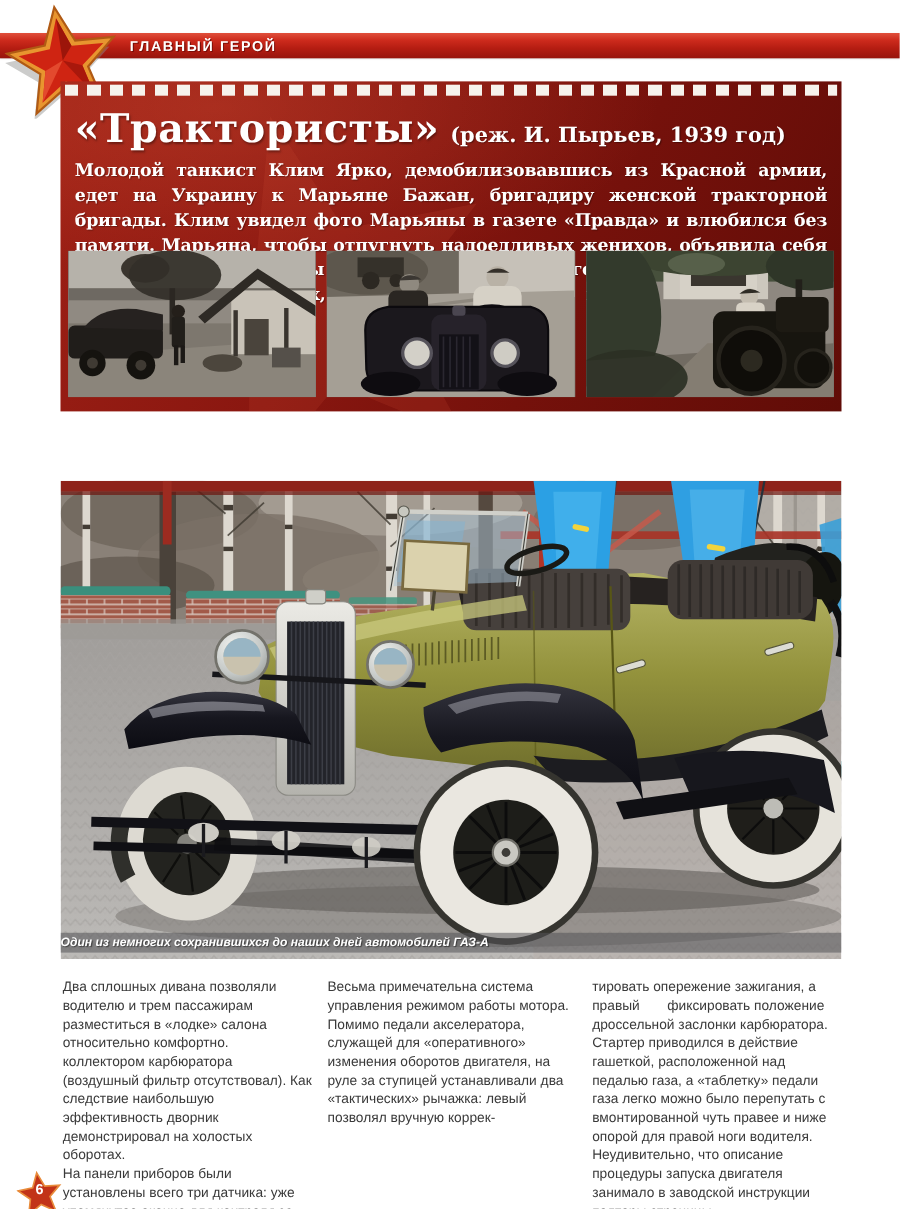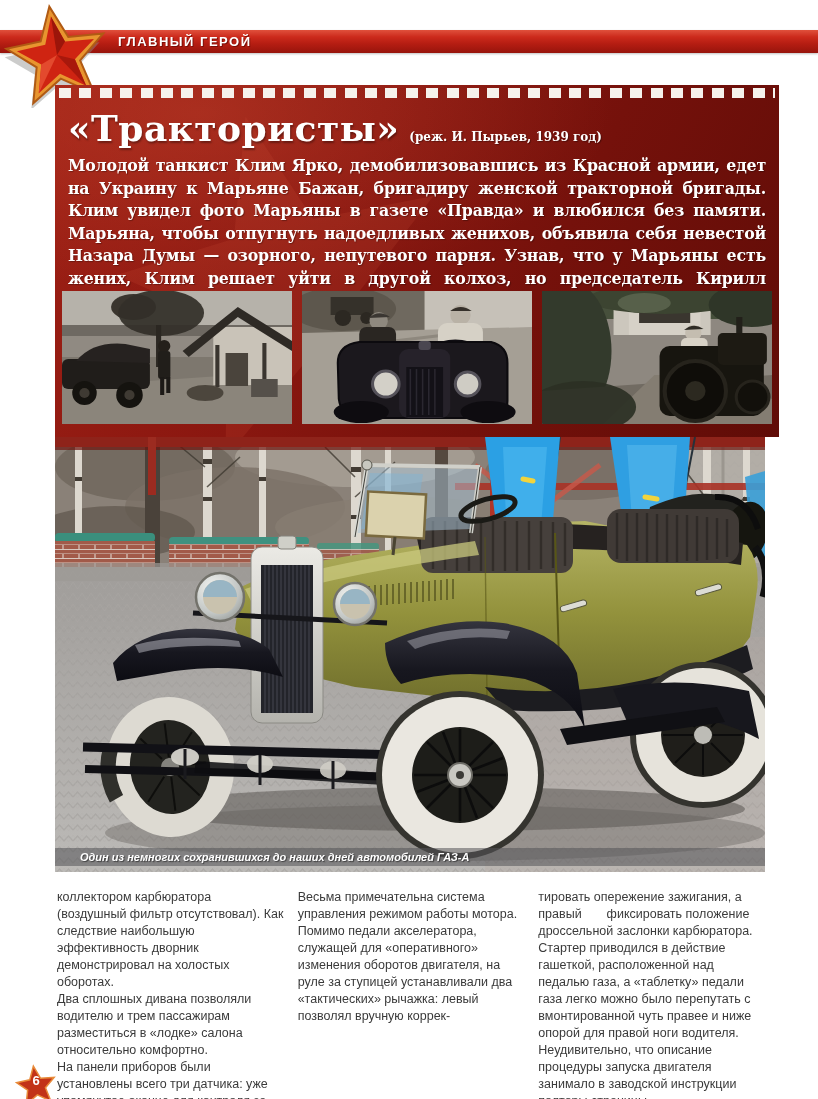--- a/index.html
+++ b/index.html
@@ -9,51 +9,51 @@
   
   .ribbon{position:absolute;left:0;top:30px;width:818px;height:23px;
     background:linear-gradient(180deg,#e0503c 0%,#cc2a1c 30%,#b51d12 60%,#97140c 100%);
     box-shadow:0 1px 2px rgba(0,0,0,.25);text-align:center;}
   .ribbon-label{position:absolute;left:118px;top:0;line-height:23px;color:#fff;
     font-weight:bold;font-size:13px;letter-spacing:1.5px;
     text-shadow:1px 1px 0 #7a0e08;}
   .star-logo{position:absolute;left:4px;top:2px;width:106px;height:106px;}
 
   
-  .feature{position:absolute;left:55px;top:85px;width:710px;height:352px;
+  .feature{position:absolute;left:55px;top:74px;width:710px;height:300px;
     background:
       radial-gradient(95% 85% at 20% 8%,rgba(255,120,80,.20),rgba(255,120,80,0) 60%),
       linear-gradient(116deg,#9e2015 0%,#8a1710 38%,#75110b 65%,#600c07 100%);
-    overflow:hidden;padding-left:14px;}
+    overflow:hidden;}
   .watermark{position:absolute;left:60px;top:20px;width:340px;height:340px;opacity:.16;
     pointer-events:none;}
   .filmstrip{position:absolute;left:4px;right:4px;top:3px;height:10px;
     background:repeating-linear-gradient(90deg,#f6f2ec 0 12px,rgba(0,0,0,0) 12px 20.4px);}
   .title-row{position:absolute;left:13px;right:13px;top:22px;display:flex;
     align-items:baseline;white-space:nowrap;}
   .film-title{font-family:"DejaVu Serif",serif;font-weight:bold;font-size:36px;
     color:#fff;letter-spacing:.5px;text-shadow:1px 2px 2px rgba(0,0,0,.35);}
-  .film-director{font-family:"DejaVu Serif",serif;font-weight:bold;font-size:12px;
+  .film-director{font-family:"DejaVu Serif",serif;font-weight:bold;font-size:19px;
     color:#fff;margin-left:10px;text-shadow:1px 1px 1px rgba(0,0,0,.35);}
   .synopsis{position:absolute;left:13px;right:13px;top:70px;height:138px;overflow:hidden;
     font-family:"DejaVu Serif",serif;font-weight:bold;font-size:15.8px;line-height:22.6px;
     color:#fff;text-align:justify;letter-spacing:-.2px;
     text-shadow:1px 1px 1px rgba(0,0,0,.3);margin:0;}
   .stills{position:absolute;left:7px;right:7px;bottom:13px;height:133px;
     display:flex;gap:10px;}
   .still{flex:1 1 0;background:#7b766e;overflow:hidden;box-shadow:0 0 0 1px rgba(0,0,0,.25) inset;}
   .still svg{display:block;width:100%;height:100%;}
 
   
   .photo{position:absolute;left:55px;top:437px;width:710px;height:435px;overflow:hidden;}
   .photo svg{display:block;width:710px;height:435px;}
   .caption-bar{position:absolute;left:0;right:0;bottom:6px;height:18px;
     background:rgba(84,84,88,.55);}
   .caption{font-size:11px;font-weight:bold;font-style:italic;color:#fff;
-    line-height:18px;padding-left:25px;text-shadow:1px 1px 1px rgba(0,0,0,.5);}
+    line-height:18px;padding-left:0;text-shadow:1px 1px 1px rgba(0,0,0,.5);}
 
   
   .columns{position:absolute;left:57px;top:889px;width:708px;display:flex;gap:14px;}
   .col{flex:1 1 0;font-size:12.5px;line-height:17px;color:#3a3a3a;}
   .col p{margin:0;}
 
   
   .page-num{position:absolute;left:15px;top:1064px;width:42px;height:42px;}
   .page-num .num{position:absolute;left:0;top:9px;width:42px;text-align:center;
     color:#fff;font-weight:bold;font-size:13px;}
@@ -429,22 +429,22 @@
       <ellipse cx="433" cy="72" rx="28" ry="10" fill="none" stroke="#1a1a16" stroke-width="5" transform="rotate(-16 433 72)"></ellipse>
     </g>
   </svg>
   <div class="caption-bar">
     <div class="caption">Один из немногих сохранившихся до наших дней автомобилей ГАЗ-А</div>
   </div>
 </div>
 
 <div class="columns">
   <div class="col">
+    <p>Два сплошных дивана позволяли водителю и трем пассажирам разместиться в «лодке» салона относительно комфортно.</p>
     <p>коллектором карбюратора (воздушный фильтр отсутствовал). Как следствие наибольшую эффективность дворник демонстрировал на холостых оборотах.</p>
-    <p>Два сплошных дивана позволяли водителю и трем пассажирам разместиться в «лодке» салона относительно комфортно.</p>
     <p>На панели приборов были установлены всего три датчика: уже упомянутое оконце для контроля за уровнем топлива, ампер-</p>
   </div>
   <div class="col">
     <p>Весьма примечательна система управления режимом работы мотора. Помимо педали акселератора, служащей для «оперативного» изменения оборотов двигателя, на руле за ступицей устанавливали два «тактических» рычажка: левый позволял вручную коррек-</p>
   </div>
   <div class="col">
     <p>тировать опережение зажигания, а правый  фиксировать положение дроссельной заслонки карбюратора. Стартер приводился в действие гашеткой, расположенной над педалью газа, а «таблетку» педали газа легко можно было перепутать с вмонтированной чуть правее и ниже опорой для правой ноги водителя. Неудивительно, что описание процедуры запуска двигателя занимало в заводской инструкции полторы страницы.</p>
   </div>
 </div>
 

